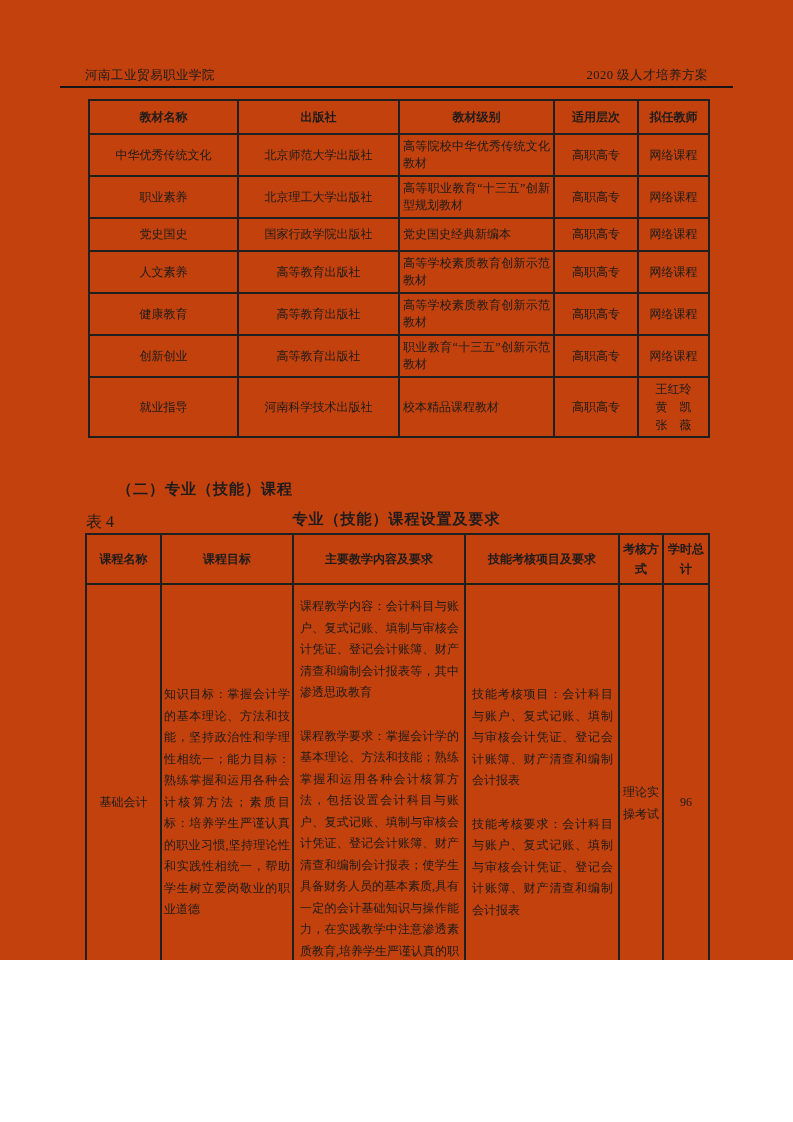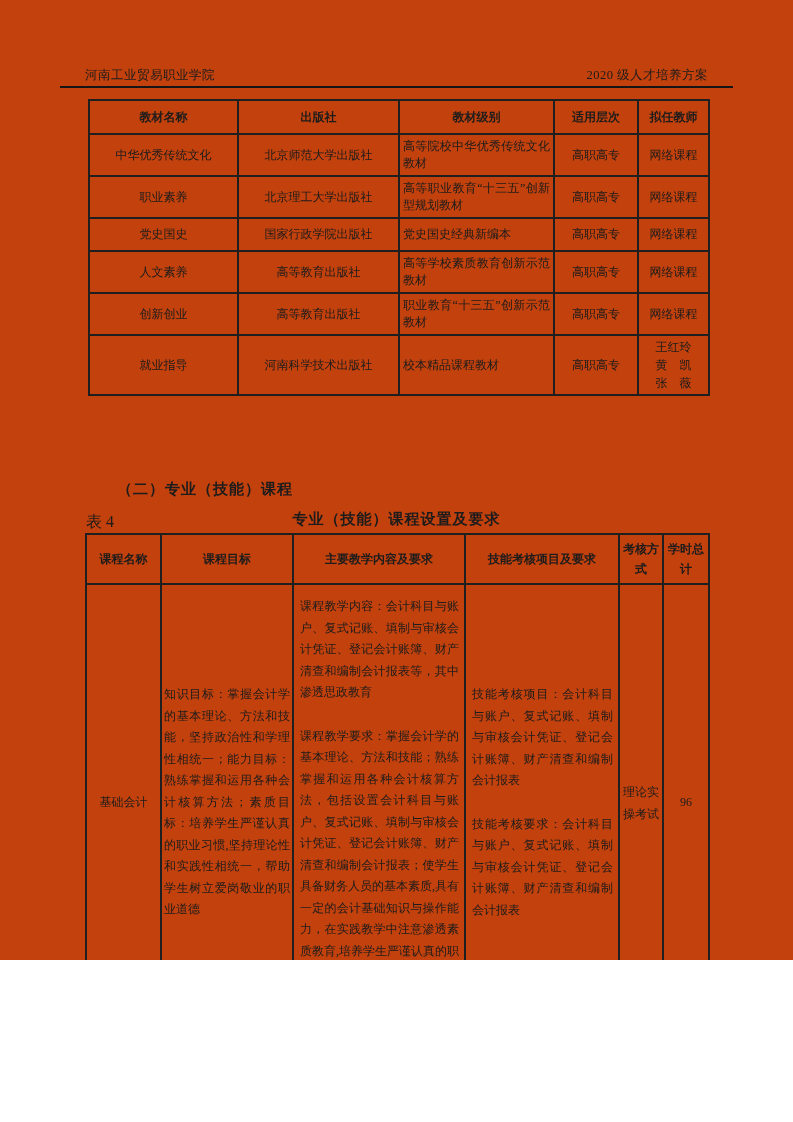--- a/index.html
+++ b/index.html
@@ -106,20 +106,27 @@
       <td>网络课程</td>
     </tr>
     <tr style="height:41px">
       <td>人文素养</td>
       <td>高等教育出版社</td>
       <td class="lvl">高等学校素质教育创新示范教材</td>
       <td>高职高专</td>
       <td>网络课程</td>
     </tr>
     <tr style="height:41px">
+      <td>健康教育</td>
+      <td>高等教育出版社</td>
+      <td class="lvl">高等学校素质教育创新示范教材</td>
+      <td>高职高专</td>
+      <td>网络课程</td>
+    </tr>
+    <tr style="height:41px">
       <td>创新创业</td>
       <td>高等教育出版社</td>
       <td class="lvl">职业教育“十三五”创新示范教材</td>
       <td>高职高专</td>
       <td>网络课程</td>
     </tr>
     <tr style="height:60px">
       <td>就业指导</td>
       <td>河南科学技术出版社</td>
       <td class="lvl">校本精品课程教材</td>

